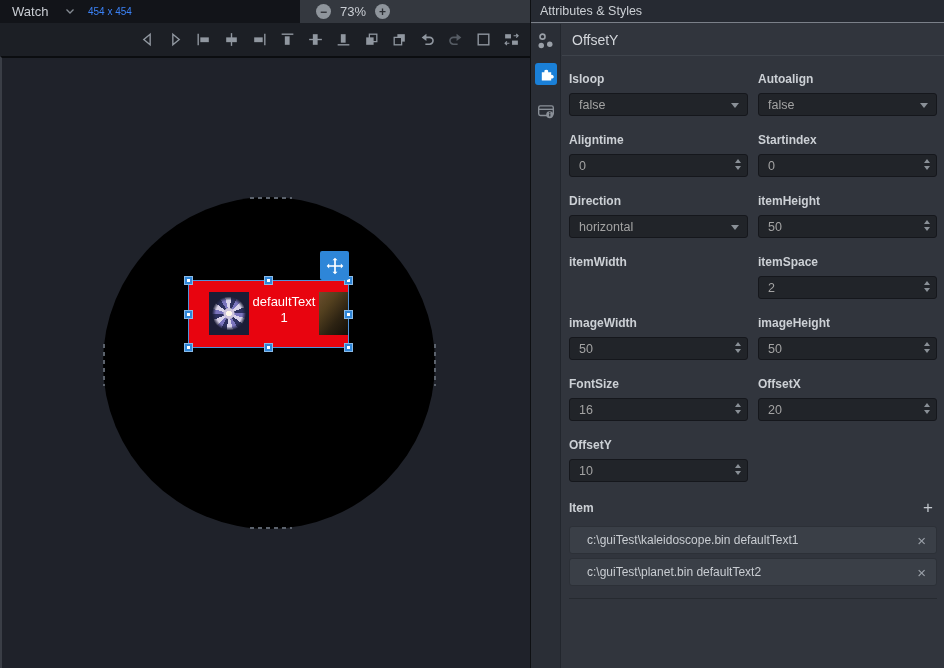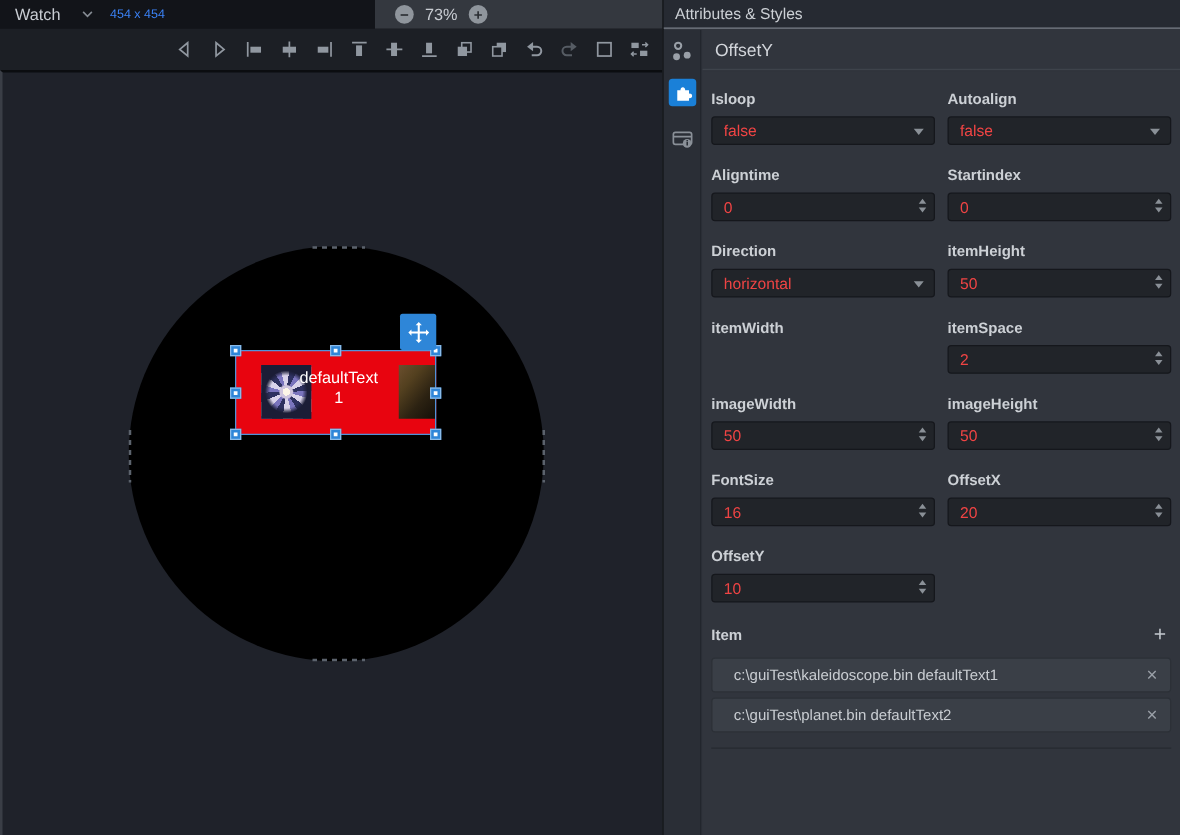--- a/index.html
+++ b/index.html
@@ -40,21 +40,21 @@
   .sel-content { position:absolute; inset:0; overflow:hidden; }
   .handle { position:absolute; width:9px; height:9px; background:#2f86d8; border:1px solid #8abbe9; }
   .handle::after { content:""; position:absolute; left:2px; top:2px; width:3px; height:3px; background:#fff; }
   .move-btn { position:absolute; left:131px; top:-30px; width:29px; height:29px; background:#2e86d8;
               border-radius:2px; display:flex; align-items:center; justify-content:center; z-index:5; cursor:default; }
   .kaleido { position:absolute; left:20px; top:11px; width:40px; height:43px;
              background:
                radial-gradient(circle at 50% 50%, #fdf6e8 0 3px, #cfc5de 3px 5px, rgba(255,255,255,0) 6px),
                radial-gradient(circle at 50% 50%, rgba(27,29,54,0) 0 13px, #1b1d36 17px),
                repeating-conic-gradient(from 8deg, #2e3160 0 20deg, #7a74bd 20deg 38deg, #d9d3ea 38deg 60deg); }
-  .sel-text { position:absolute; left:46px; top:13px; width:72px; color:#ffffff; font-size:13px;
+  .sel-text { position:absolute; left:59px; top:13px; width:72px; color:#ffffff; font-size:13px;
               line-height:16px; text-align:center; }
   .planet { position:absolute; left:130px; top:11px; width:29px; height:43px;
             background:linear-gradient(130deg,#6b4f2e 0%,#53401f 30%,#2c2212 65%,#140f08 100%); }
 
   
   .panel { position:absolute; left:530px; top:0; width:414px; height:668px; background:#31353d;
            border-left:1px solid #0e1013; }
   .panel-header { position:absolute; left:0; top:0; width:414px; height:23px; background:#262a32;
                   border-bottom:1px solid #7b8089; display:flex; align-items:center; padding-left:9px;
                   color:#ccd0d5; font-size:12.5px; }
@@ -66,21 +66,21 @@
   .info-tab { position:absolute; left:6px; top:78px; width:18px; height:18px; cursor:default; }
   .feature-row { position:absolute; left:31px; top:24px; width:383px; height:32px; background:#31353d;
                  border-bottom:1px solid #3e434b; display:flex; align-items:center; padding-left:10px;
                  color:#d3d6db; font-size:14px; }
   .panel-content { position:absolute; left:31px; top:57px; width:383px; height:611px; background:#31353d;
                    padding:15px 8px 0 7px; }
   .fields { display:grid; grid-template-columns:1fr 1fr; column-gap:10px; row-gap:17px; }
   .flabel { color:#ccd0d5; font-size:12px; font-weight:bold; margin-bottom:7px; }
   .fbox { position:relative; height:23px; background:#212429; border:1px solid #15171c; border-radius:3px;
           display:flex; align-items:center; padding:0 24px 0 9px; cursor:default; }
-  .fval { color:#ef4444; font-size:12.5px; white-space:nowrap; overflow:hidden; }
+  .fval { color:#a3a3a3; font-size:12.5px; white-space:nowrap; overflow:hidden; }
   .chev { position:absolute; right:8px; top:9px; width:0; height:0;
           border-left:4px solid transparent; border-right:4px solid transparent; border-top:5px solid #8a9097; }
   .spin { position:absolute; right:6px; top:4px; display:flex; flex-direction:column; gap:3px; }
   .spin-up { width:0; height:0; border-left:3.5px solid transparent; border-right:3.5px solid transparent;
              border-bottom:4px solid #8a9097; cursor:default; }
   .spin-dn { width:0; height:0; border-left:3.5px solid transparent; border-right:3.5px solid transparent;
              border-top:4px solid #8a9097; cursor:default; }
 
   .item-header { display:flex; align-items:center; justify-content:space-between; margin-top:17px; }
   .item-title { color:#ccd0d5; font-size:12px; font-weight:bold; }

